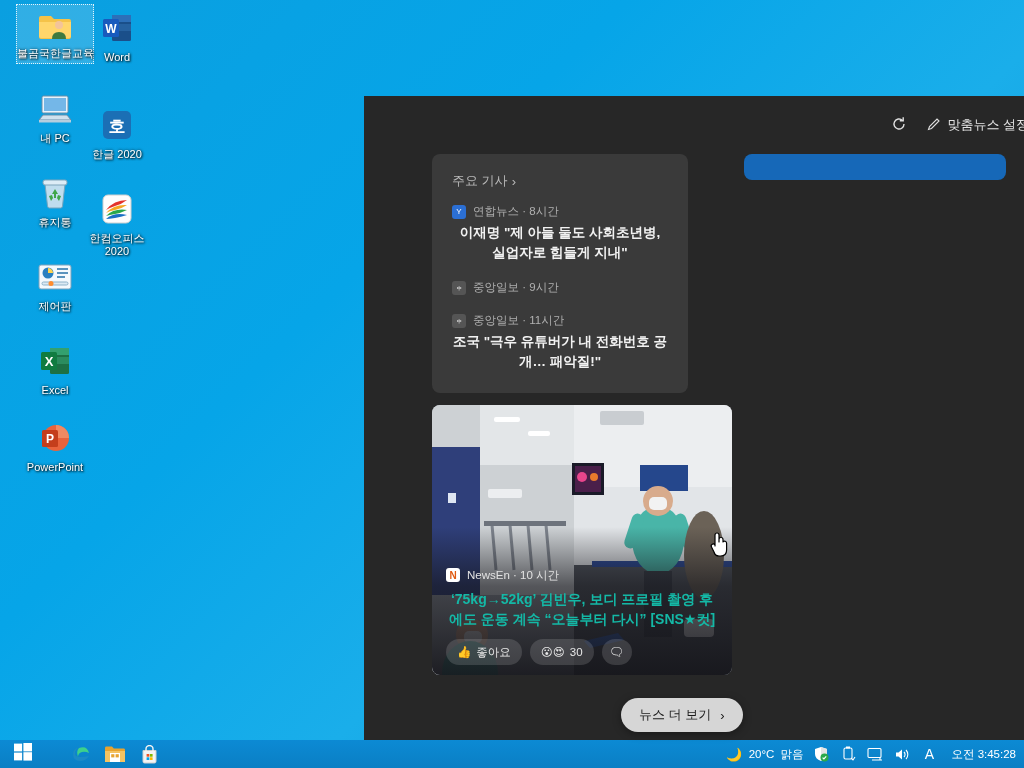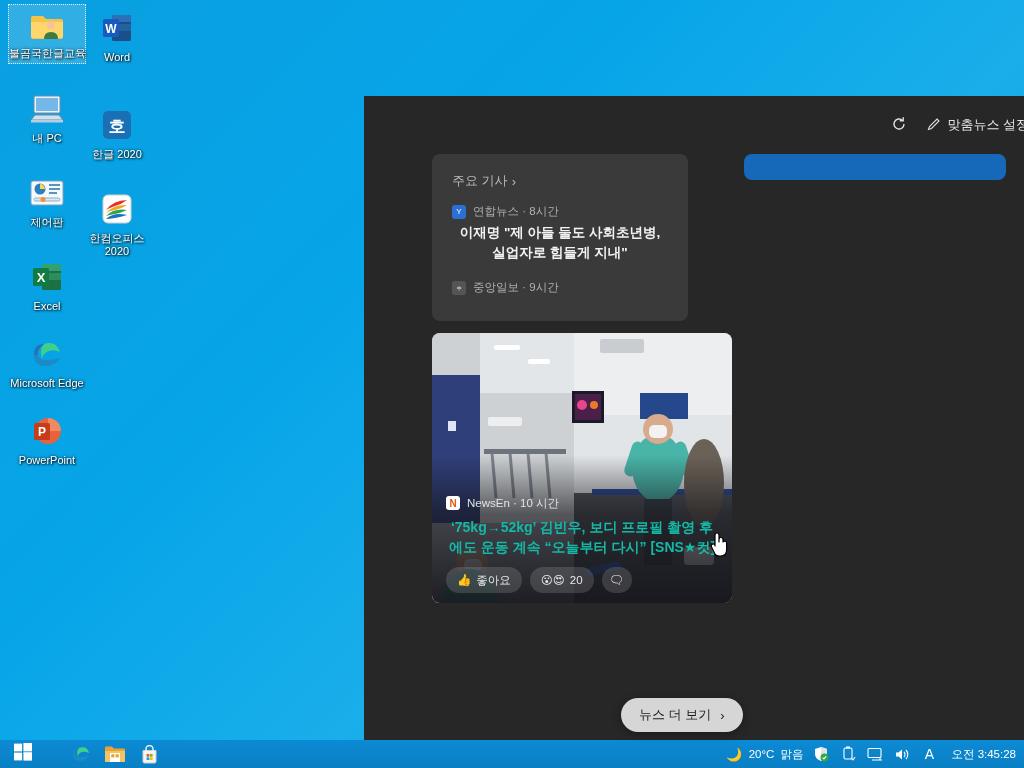--- a/index.html
+++ b/index.html
@@ -109,21 +109,21 @@
   #clock { font-size:11.5px; color:#fff; cursor:pointer; padding-left:4px; }
 
   
   #cursor { position:absolute; left:708px; top:530px; z-index:30; pointer-events:none; }
 </style>
 </head>
 <body>
 
 <div id="desktop">
 
-  <div class="icon-col" style="left:8px; top:4px;">
+  <div class="icon-col" style="left:16px; top:4px;">
 
     <div class="dicon selected" style="height:60px;">
       <div class="glyph">
         <svg width="34" height="28" viewBox="0 0 34 28">
           <path d="M1 5 a2 2 0 0 1 2-2 h10 l3 3 h15 a2 2 0 0 1 2 2 v16 a2 2 0 0 1-2 2 H3 a2 2 0 0 1-2-2 z" fill="#f5c349"></path>
           <path d="M1 9 h32 v14 a2 2 0 0 1-2 2 H3 a2 2 0 0 1-2-2 z" fill="#ffd66b"></path>
           <circle cx="21" cy="12" r="4" fill="#f3c49a"></circle>
           <path d="M14 26 q0-7 7-7 t7 7 z" fill="#3f7a3f"></path>
         </svg>
       </div>
@@ -136,20 +136,32 @@
           <rect x="5" y="2" width="26" height="17" rx="1.5" fill="#e9f3fb" stroke="#6a8da8"></rect>
           <rect x="7" y="4" width="22" height="13" fill="#74b7e8"></rect>
           <path d="M2 26 l4-5 h24 l4 5 z" fill="#cfe1ee" stroke="#6a8da8"></path>
           <rect x="2" y="26" width="32" height="2.5" fill="#b6cede"></rect>
         </svg>
       </div>
       <div class="cap">내 PC</div>
     </div>
 
 
+    <div class="dicon" style="margin-top:21px;">
+      <div class="glyph">
+        <svg width="30" height="32" viewBox="0 0 30 32">
+          <path d="M5 7 h20 l-2.5 22 a2 2 0 0 1-2 2 H9.5 a2 2 0 0 1-2-2 z" fill="#cfe3ef" stroke="#7fa5bb" opacity=".92"></path>
+          <rect x="3" y="3" width="24" height="5" rx="2" fill="#dcecf6" stroke="#7fa5bb"></rect>
+          <path d="M15 12 l3 5 h-2 v4 h-2 v-4 h-2 z" fill="#3fa64a"></path>
+          <path d="M11 24 l-2-5 3-1 1 3z" fill="#3fa64a"></path>
+          <path d="M19 24 l2-5 -3-1 -1 3z" fill="#3fa64a"></path>
+        </svg>
+      </div>
+      <div class="cap">휴지통</div>
+    </div>
 
     <div class="dicon" style="margin-top:21px;">
       <div class="glyph">
         <svg width="34" height="28" viewBox="0 0 34 28">
           <rect x="1" y="2" width="32" height="24" rx="2" fill="#f4f9fd" stroke="#7ba2bd"></rect>
           <circle cx="10" cy="10" r="5.5" fill="#2a7fc0"></circle>
           <path d="M10 5 v5 h5 a5 5 0 0 0-5-5" fill="#ffd34d"></path>
           <rect x="19" y="5" width="11" height="2" fill="#5a93bd"></rect>
           <rect x="19" y="9" width="11" height="2" fill="#5a93bd"></rect>
           <rect x="19" y="13" width="8" height="2" fill="#5a93bd"></rect>
@@ -167,30 +179,20 @@
           <rect x="11" y="3" width="19" height="7" fill="#33a06f"></rect>
           <rect x="11" y="12" width="19" height="7" fill="#2b8c5e"></rect>
           <rect x="2" y="7" width="16" height="18" rx="1.5" fill="#107c41"></rect>
           <text x="10" y="20.5" font-size="13" fill="#fff" text-anchor="middle" font-family="Liberation Sans, sans-serif" font-weight="bold">X</text>
         </svg>
       </div>
       <div class="cap">Excel</div>
     </div>
 
 
-    <div class="dicon" style="margin-top:14px;">
-      <div class="glyph">
-        <svg width="32" height="32" viewBox="0 0 32 32">
-          <path d="M29 20 q-5 8-14 8 q-12 0-12-11 q0-9 10-11 q-6 4-6 10 q0 6 8 6 q8 0 14-2z" fill="#1b8ac6"></path>
-          <path d="M13 6 q12-4 16 8 q-6-3-11-1 q-6 2-7 8 q-3-10 2-15z" fill="#3dd08c"></path>
-          <path d="M3 17 q0-11 10-11 q-7 5-7 11z" fill="#2a6fb5"></path>
-        </svg>
-      </div>
-      <div class="cap">Microsoft Edge</div>
-    </div>
 
     <div class="dicon" style="margin-top:14px;">
       <div class="glyph">
         <svg width="32" height="32" viewBox="0 0 32 32">
           <circle cx="17" cy="16" r="13" fill="#e8633c"></circle>
           <path d="M17 3 a13 13 0 0 1 13 13 H17z" fill="#f08a62"></path>
           <rect x="3" y="8" width="16" height="17" rx="1.5" fill="#c43e1c"></rect>
           <text x="11" y="21" font-size="12" fill="#fff" text-anchor="middle" font-family="Liberation Sans, sans-serif" font-weight="bold">P</text>
         </svg>
       </div>
@@ -278,20 +280,27 @@
             <div class="headline">이재명 "제 아들 둘도 사회초년병, 실업자로 힘들게 지내"</div>
           </div>
 
           <div class="story">
             <div class="src-row">
               <span class="src-logo joongang">中</span>
               <span class="src-txt"><span>중앙일보</span> · <span>9시간</span></span>
             </div>
           </div>
 
+          <div class="story">
+            <div class="src-row">
+              <span class="src-logo joongang">中</span>
+              <span class="src-txt"><span>중앙일보</span> · <span>11시간</span></span>
+            </div>
+            <div class="headline">조국 "극우 유튜버가 내 전화번호 공개… 패악질!"</div>
+          </div>
         </div>
 
         <div class="media-card media-left">
           <div class="media-img">
             <svg width="300" height="270" viewBox="0 0 300 270" preserveAspectRatio="none">
               <rect width="300" height="270" fill="#b9bec4"></rect>
               <rect x="0" y="0" width="142" height="270" fill="#cdd1d4"></rect>
               <rect x="0" y="42" width="48" height="185" fill="#2f3f7a"></rect>
               <rect x="16" y="88" width="8" height="10" fill="#dfe6f2"></rect>
               <rect x="48" y="0" width="94" height="60" fill="#e3e6e8"></rect>
@@ -332,21 +341,21 @@
               <span class="src-txt"><span>NewsEn</span> · <span>10 시간</span></span>
             </div>
             <div class="media-head">‘75kg→52kg’ 김빈우, 보디 프로필 촬영 후에도 운동 계속 “오늘부터 다시” [SNS★컷]</div>
             <div class="media-actions">
               <div class="act-pill">
                 <span>👍</span>
                 <span>좋아요</span>
               </div>
               <div class="act-pill">
                 <span>😮😍</span>
-                <span>20</span>
+                <span>30</span>
               </div>
               <div class="act-round">
                 <span>🗨</span>
               </div>
             </div>
           </div>
         </div>
       </div>
 
       <div class="col col-right">

